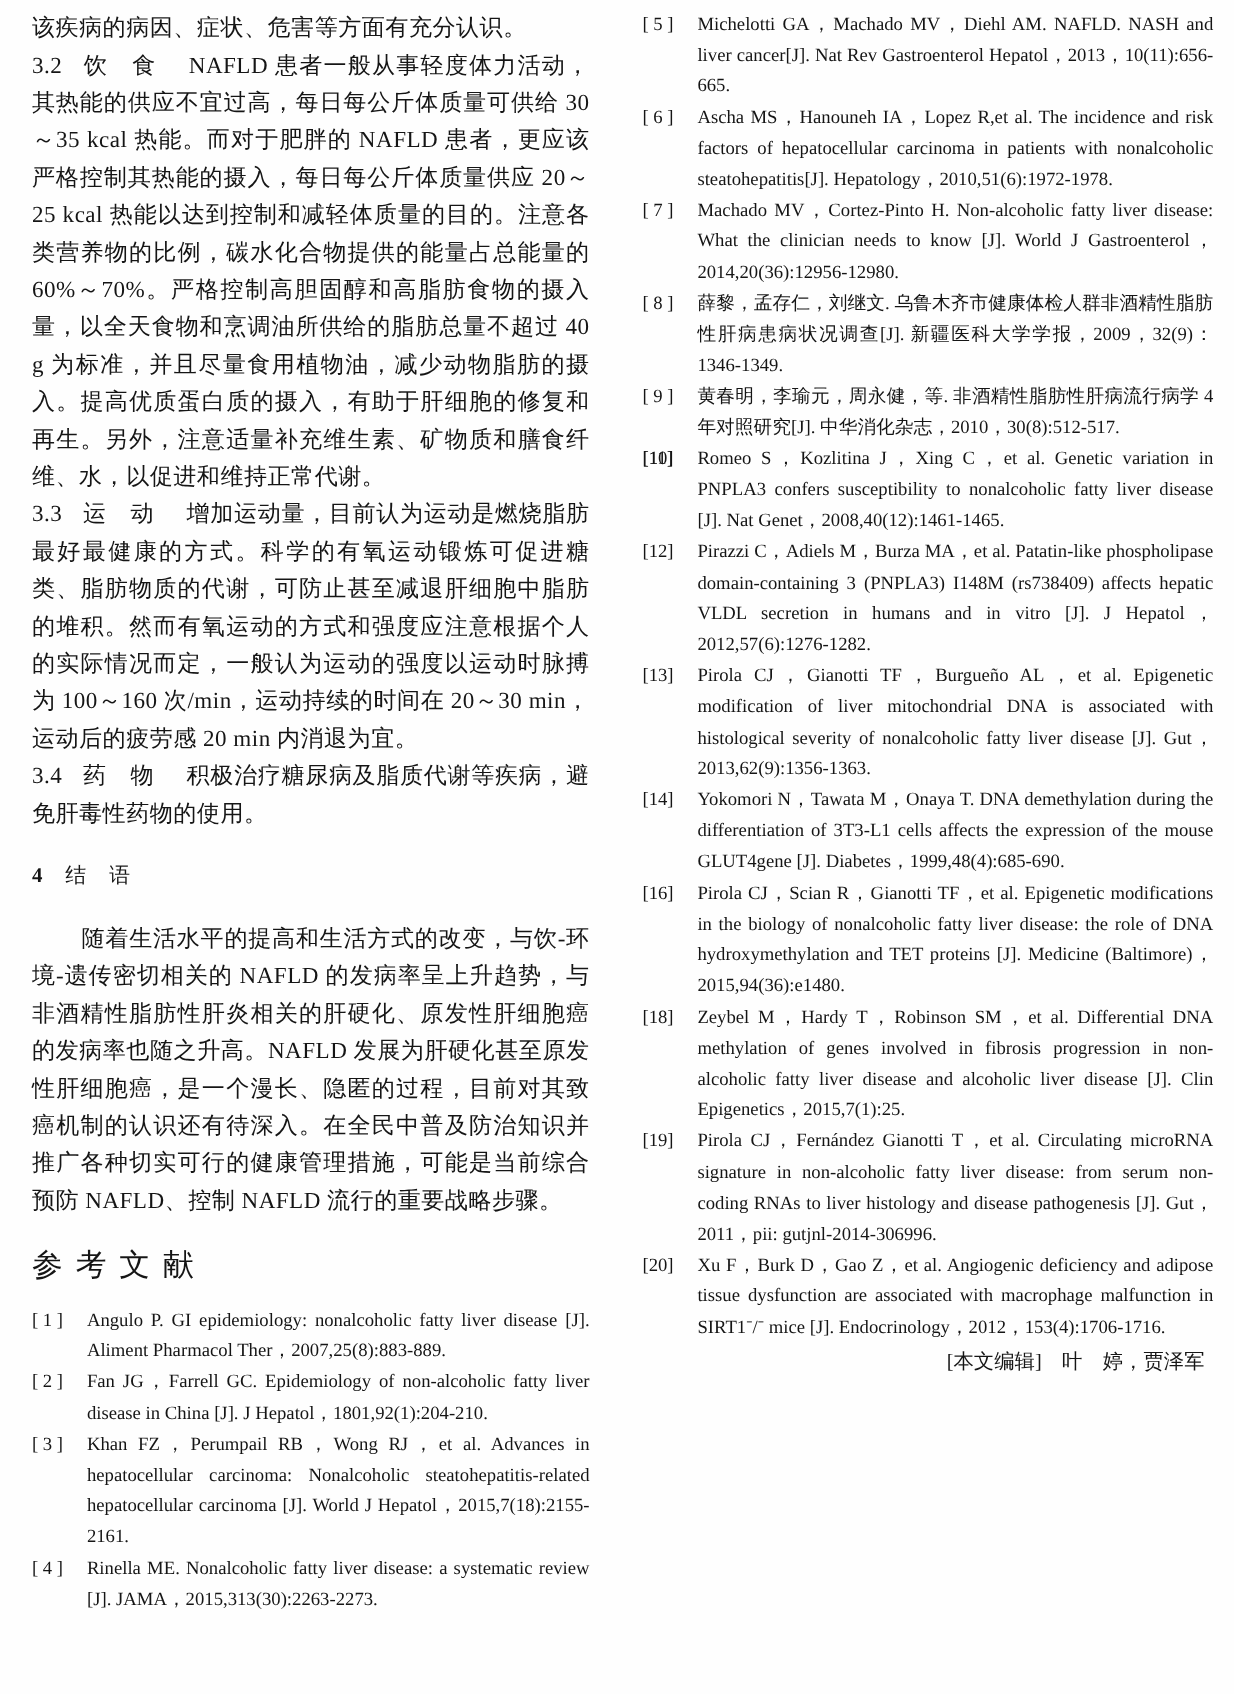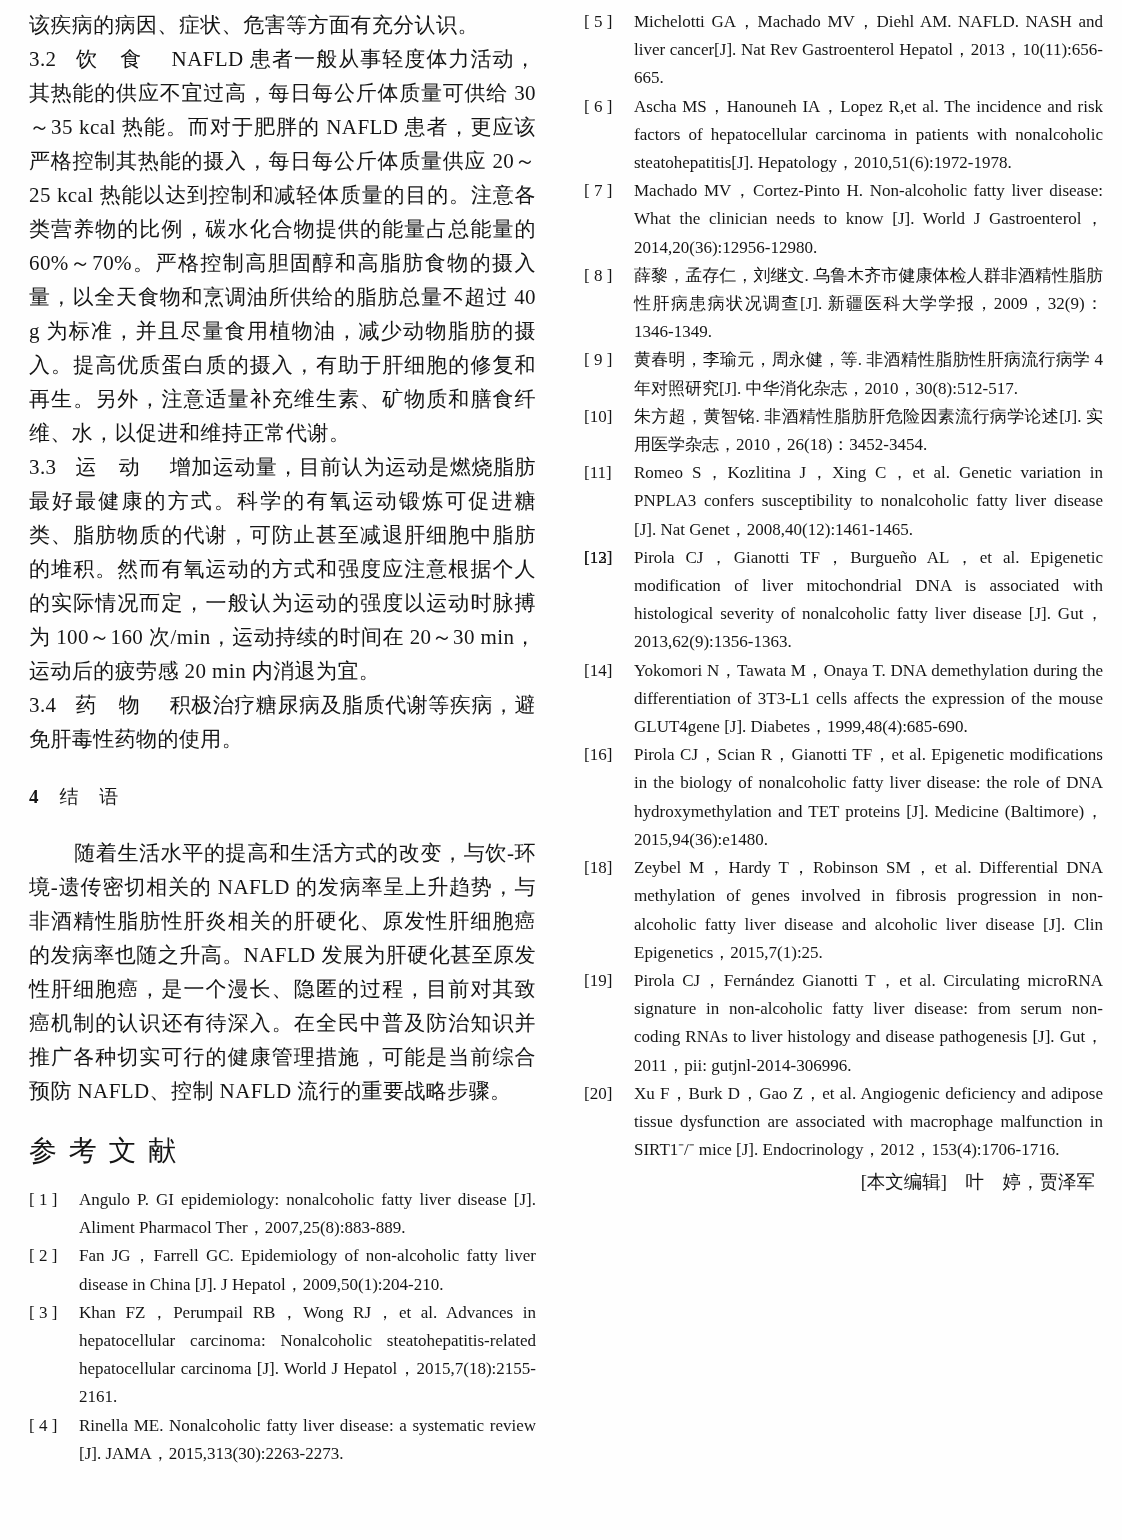--- a/index.html
+++ b/index.html
@@ -112,21 +112,21 @@
     <p class="body-text indent-para">随着生活水平的提高和生活方式的改变，与饮-环境-遗传密切相关的 NAFLD 的发病率呈上升趋势，与非酒精性脂肪性肝炎相关的肝硬化、原发性肝细胞癌的发病率也随之升高。NAFLD 发展为肝硬化甚至原发性肝细胞癌，是一个漫长、隐匿的过程，目前对其致癌机制的认识还有待深入。在全民中普及防治知识并推广各种切实可行的健康管理措施，可能是当前综合预防 NAFLD、控制 NAFLD 流行的重要战略步骤。</p>
 
     <h3 class="refs-heading">参考文献</h3>
 
     <div class="ref">
       <span class="ref-label">[ 1 ]</span>
       <span>Angulo P. GI epidemiology: nonalcoholic fatty liver disease [J]. Aliment Pharmacol Ther，2007,25(8):883-889.</span>
     </div>
     <div class="ref">
       <span class="ref-label">[ 2 ]</span>
-      <span>Fan JG，Farrell GC. Epidemiology of non-alcoholic fatty liver disease in China [J]. J Hepatol，2009,50(1):204-210.</span>
+      <span>Fan JG，Farrell GC. Epidemiology of non-alcoholic fatty liver disease in China [J]. J Hepatol，1801,92(1):204-210.</span>
     </div>
     <div class="ref">
       <span class="ref-label">[ 3 ]</span>
       <span>Khan FZ，Perumpail RB，Wong RJ，et al. Advances in hepatocellular carcinoma: Nonalcoholic steatohepatitis-related hepatocellular carcinoma [J]. World J Hepatol，2015,7(18):2155-2161.</span>
     </div>
     <div class="ref">
       <span class="ref-label">[ 4 ]</span>
       <span>Rinella ME. Nonalcoholic fatty liver disease: a systematic review [J]. JAMA，2015,313(30):2263-2273.</span>
     </div>
   </div>
@@ -148,28 +148,28 @@
     <div class="ref">
       <span class="ref-label">[ 8 ]</span>
       <span>薛黎，孟存仁，刘继文. 乌鲁木齐市健康体检人群非酒精性脂肪性肝病患病状况调查[J]. 新疆医科大学学报，2009，32(9)：1346-1349.</span>
     </div>
     <div class="ref">
       <span class="ref-label">[ 9 ]</span>
       <span>黄春明，李瑜元，周永健，等. 非酒精性脂肪性肝病流行病学 4 年对照研究[J]. 中华消化杂志，2010，30(8):512-517.</span>
     </div>
     <div class="ref">
       <span class="ref-label">[10]</span>
-      <span>朱方超，黄智铭. 非酒精性脂肪肝危险因素流行病学论述[J]. 实用医学杂志，2010，26(18)：3452-3454.</span>
     </div>
     <div class="ref">
       <span class="ref-label">[11]</span>
       <span>Romeo S，Kozlitina J，Xing C，et al. Genetic variation in PNPLA3 confers susceptibility to nonalcoholic fatty liver disease [J]. Nat Genet，2008,40(12):1461-1465.</span>
     </div>
     <div class="ref">
       <span class="ref-label">[12]</span>
+      <span>Pirazzi C，Adiels M，Burza MA，et al. Patatin-like phospholipase domain-containing 3 (PNPLA3) I148M (rs738409) affects hepatic VLDL secretion in humans and in vitro [J]. J Hepatol，2012,57(6):1276-1282.</span>
     </div>
     <div class="ref">
       <span class="ref-label">[13]</span>
       <span>Pirola CJ，Gianotti TF，Burgueño AL，et al. Epigenetic modification of liver mitochondrial DNA is associated with histological severity of nonalcoholic fatty liver disease [J]. Gut，2013,62(9):1356-1363.</span>
     </div>
     <div class="ref">
       <span class="ref-label">[14]</span>
       <span>Yokomori N，Tawata M，Onaya T. DNA demethylation during the differentiation of 3T3-L1 cells affects the expression of the mouse GLUT4gene [J]. Diabetes，1999,48(4):685-690.</span>
     </div>
     <div class="ref">

